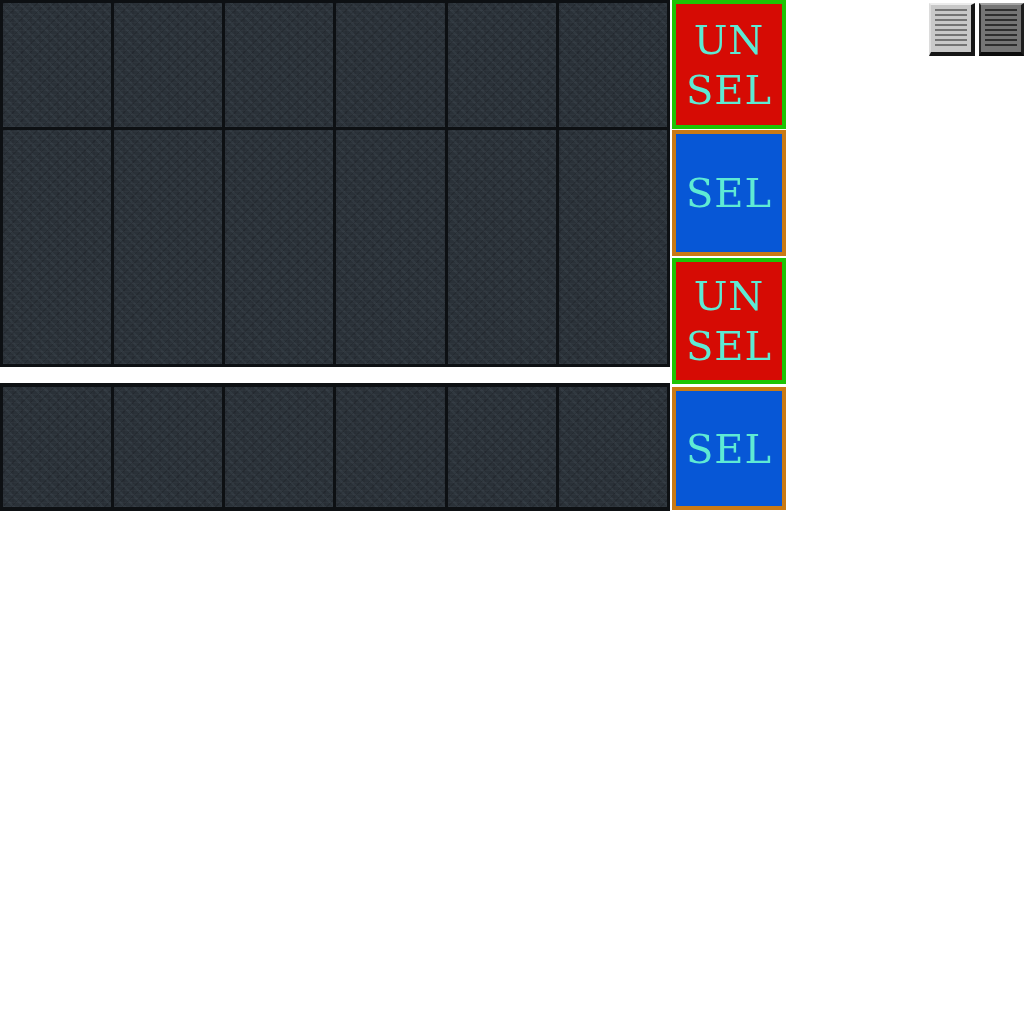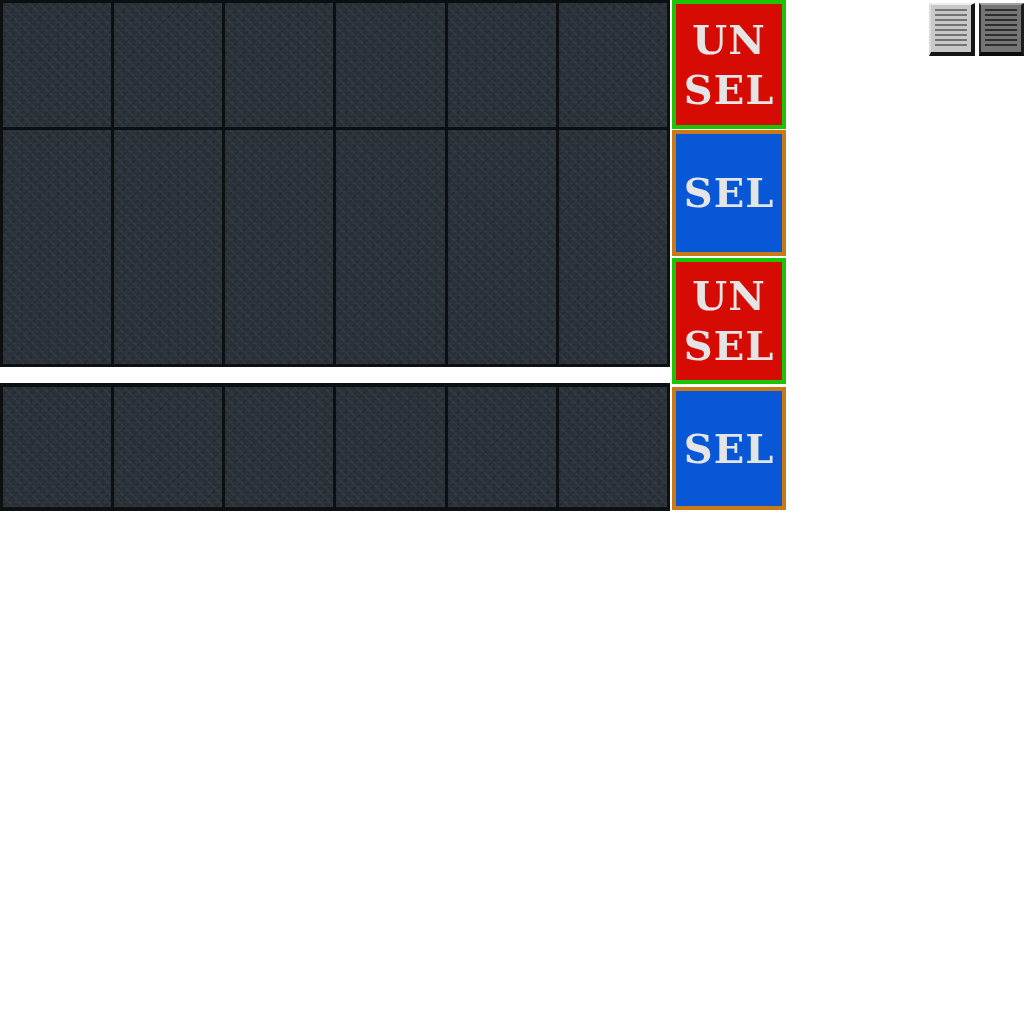--- a/index.html
+++ b/index.html
@@ -21,21 +21,21 @@
       repeating-linear-gradient(45deg, rgba(130,150,165,0.07) 0 2px, transparent 2px 7px),
       repeating-linear-gradient(135deg, rgba(0,0,0,0.12) 0 1px, transparent 1px 6px),
       repeating-linear-gradient(0deg, rgba(255,255,255,0.025) 0 1px, transparent 1px 4px),
       repeating-linear-gradient(90deg, rgba(0,0,0,0.06) 0 2px, transparent 2px 9px);
   }
   
   .sel-btn{
     position:absolute;left:672px;width:114px;box-sizing:border-box;
     border:4px solid #000;display:flex;flex-direction:column;
     align-items:center;justify-content:center;
-    color:#e5e5e5;font-weight:bold;font-size:40px;line-height:50px;
+    color:#5eead4;font-weight:normal;font-size:40px;line-height:50px;
     letter-spacing:1px;text-align:center;cursor:pointer;
   }
   .btn-1{top:0;height:129px;}
   .btn-2{top:130px;height:126px;}
   .btn-3{top:258px;height:126px;}
   .btn-4{top:387px;height:123px;}
   .sel-btn span{display:block;}
   
   .page-icon{position:absolute;box-sizing:border-box;}
   .icon-light{

